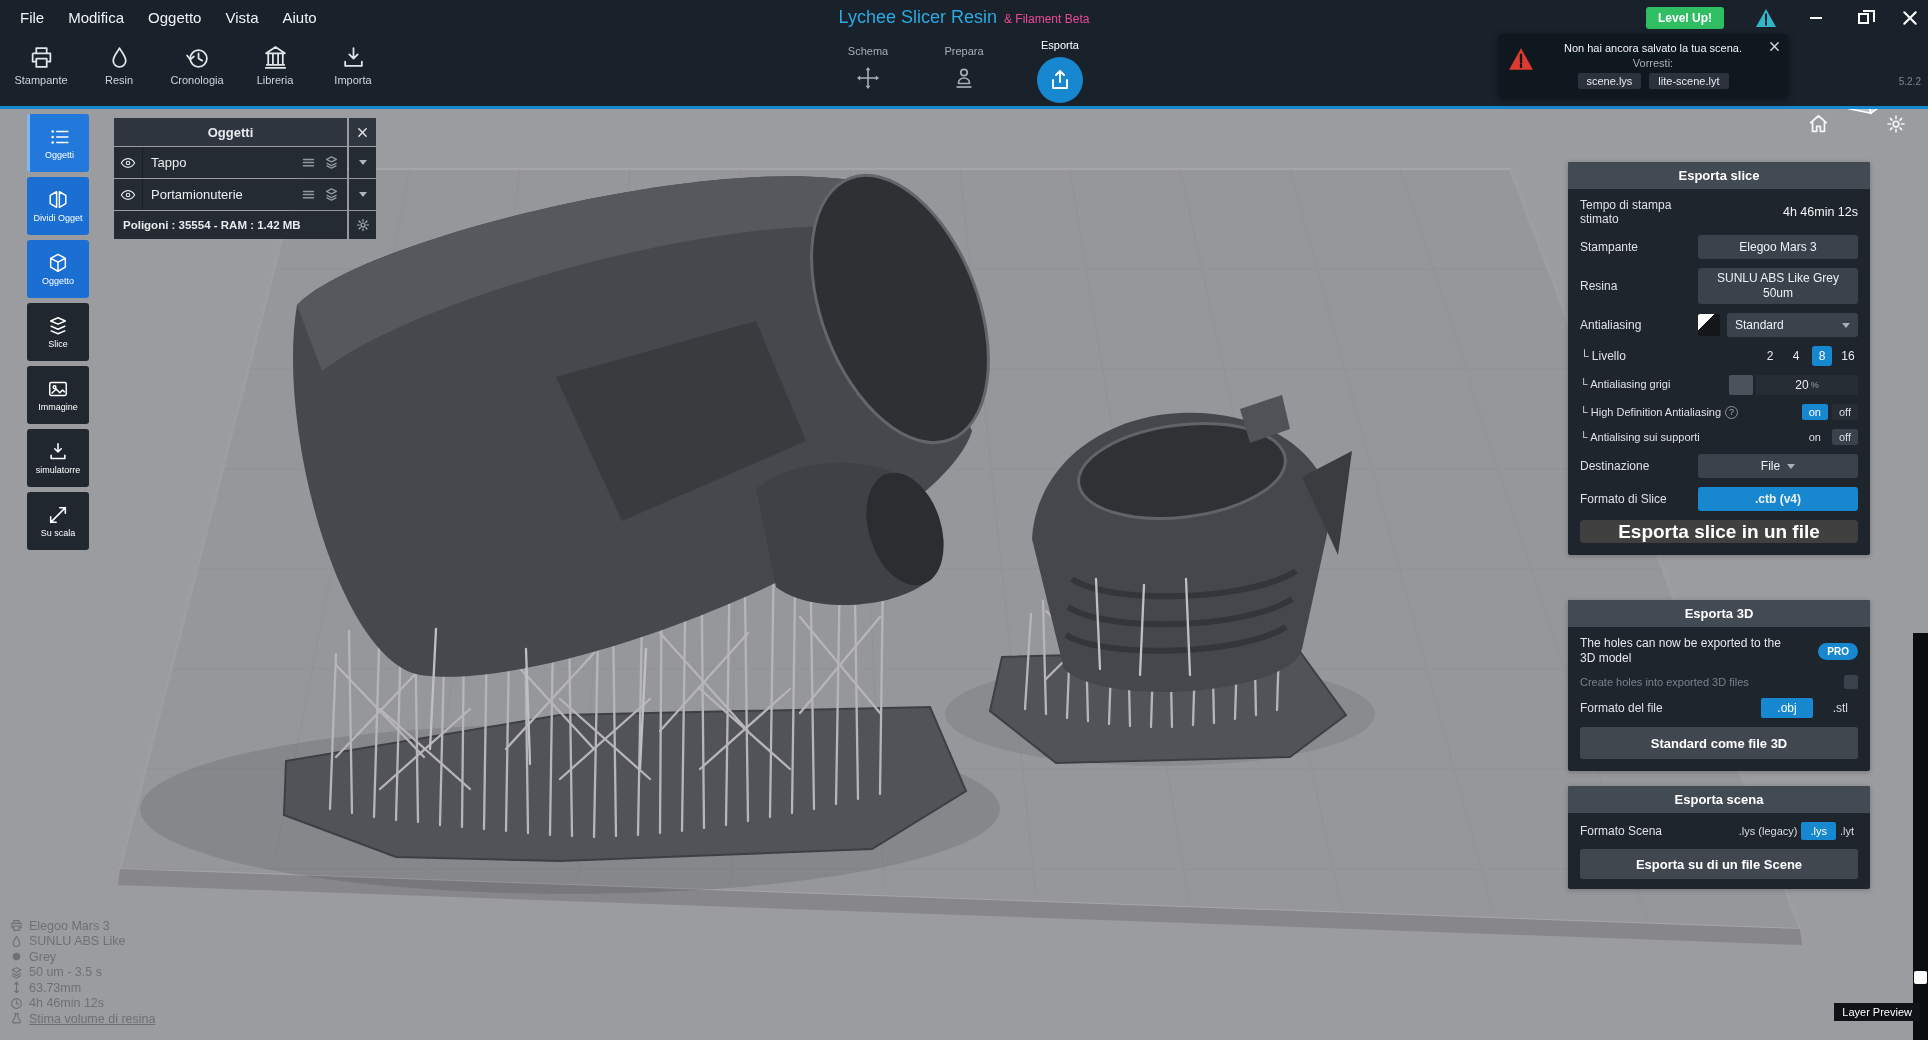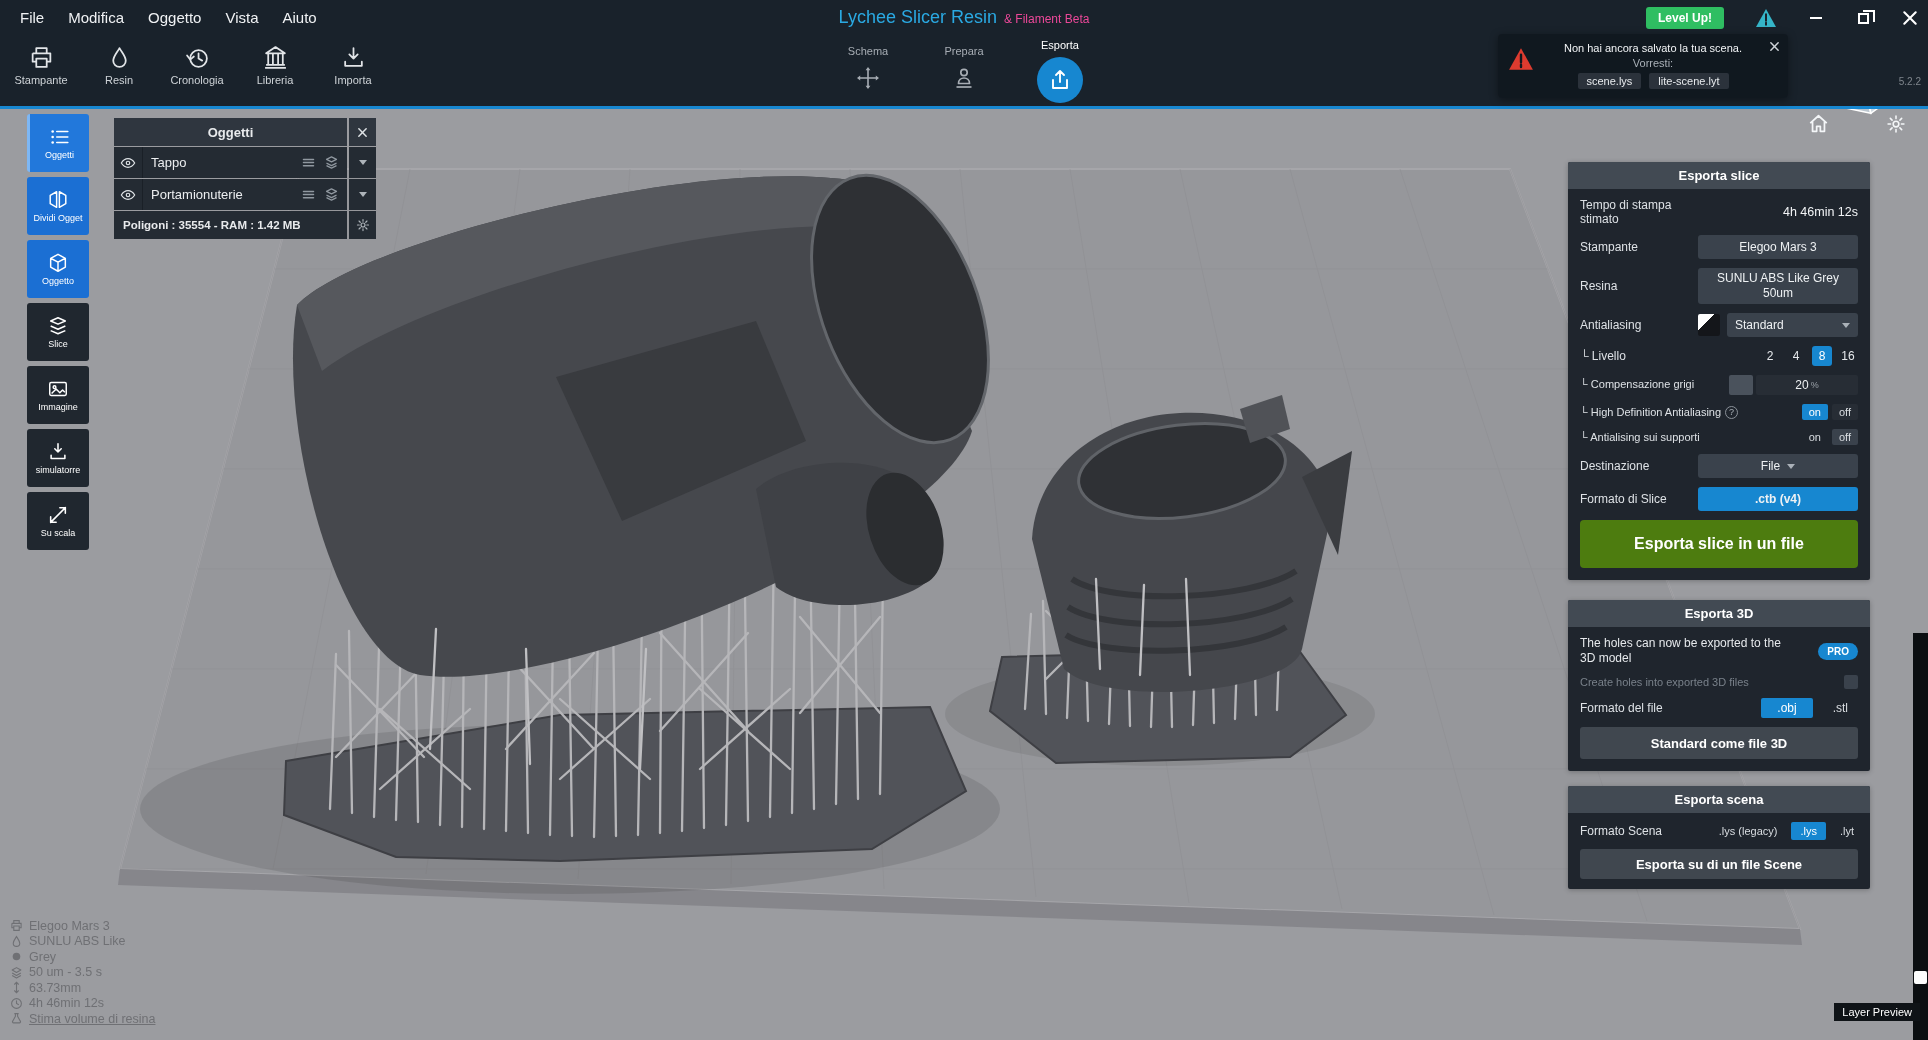--- a/index.html
+++ b/index.html
@@ -94,21 +94,21 @@
 .chip.blue{background:#1787d0;color:#fff}
 .chip.boxed{background:#3a424c}
 .lvl{min-width:20px;height:20px;display:inline-flex;align-items:center;justify-content:center;font-size:12px;color:#e6e9ec;border-radius:3px;cursor:pointer;padding:0 3px}
 .lvl.sel{background:#1787d0;color:#fff}
 .aathumb{width:22px;height:22px;border-radius:2px;background:linear-gradient(135deg,#ffffff 0%,#ffffff 38%,#14161a 38%,#14161a 100%);margin-right:7px;flex:none;cursor:pointer}
 .helpc{width:13px;height:13px;border:1px solid #8a9199;border-radius:50%;font-size:9px;color:#aab1b8;display:inline-flex;align-items:center;justify-content:center;margin-left:4px}
 .graytrack{width:24px;height:20px;background:#4a525c;border-radius:2px;margin-right:3px;cursor:pointer}
 .graybox{width:102px;height:20px;background:#272d35;border-radius:2px;display:flex;align-items:center;justify-content:center;gap:2px;cursor:pointer}
 .gv{font-size:12px;color:#eef1f3}
 .gu{font-size:9px;color:#9aa1a8}
-.greenbtn{height:48px;background:#4d7c0f;border-radius:4px;display:flex;align-items:center;justify-content:center;font-size:16px;font-weight:bold;color:#fff;margin-top:3px;cursor:pointer}
+.greenbtn{height:23px;background:#404040;border-radius:4px;display:flex;align-items:center;justify-content:center;font-size:19px;font-weight:bold;color:#fff;margin-top:3px;cursor:pointer}
 .graybtn{height:32px;background:#40474f;border-radius:3px;display:flex;align-items:center;justify-content:center;font-size:13px;font-weight:bold;color:#fff;cursor:pointer}
 .probadge{background:#1787d0;color:#fff;font-size:10px;font-weight:bold;border-radius:9px;padding:3px 9px;flex:none}
 .graytext{font-size:11px;color:#79818a}
 .checkbox{width:14px;height:14px;background:#3a424c;border-radius:2px;flex:none;cursor:pointer}
 .holes{font-size:12px;color:#e6e9ec;width:218px;line-height:1.25}
 
 
 .status{position:absolute;left:10px;top:918px;z-index:6}
 .st-row{display:flex;align-items:center;gap:6px;height:15.5px;color:#6f7074;font-size:12.5px}
 .st-ic{width:13px;height:13px;color:#6f7074;flex:none}
@@ -499,21 +499,21 @@
     <div class="rrow">
       <span class="rlabel">└ Livello</span>
       <span style="display:flex;gap:6px;align-items:center">
         <span class="lvl">2</span>
         <span class="lvl">4</span>
         <span class="lvl sel">8</span>
         <span class="lvl">16</span>
       </span>
     </div>
     <div class="rrow">
-      <span class="rlabel sm" style="width:118px;line-height:1.2">└ Compensazione grigi</span>
+      <span class="rlabel sm" style="width:118px;line-height:1.2">└ Antialiasing grigi</span>
       <span style="display:flex;align-items:center">
         <span class="graytrack"></span>
         <span class="graybox">
           <span class="gv">20</span>
           <span class="gu">%</span>
         </span>
       </span>
     </div>
     <div class="rrow">
       <span class="rlabel sm" style="display:flex;align-items:center">
@@ -567,21 +567,21 @@
     </div>
     <div class="graybtn">Standard come file 3D</div>
   </div>
 </div>
 
 <div class="rpanel" style="top:786px">
   <div class="rp-head">Esporta scena</div>
   <div class="rp-body" style="padding-bottom:10px">
     <div class="rrow">
       <span class="rlabel">Formato Scena</span>
-      <span style="display:flex;gap:10px;align-items:flex-start">
+      <span style="display:flex;gap:0;align-items:flex-start">
         <span class="chip" style="font-size:11px;padding:3px 4px">.lys (legacy)</span>
         <span class="chip blue" style="font-size:11px">.lys</span>
         <span class="chip" style="font-size:11px;padding:3px 4px">.lyt</span>
       </span>
     </div>
     <div class="graybtn" style="height:30px">Esporta su di un file Scene</div>
   </div>
 </div>
 
 <div class="status">

